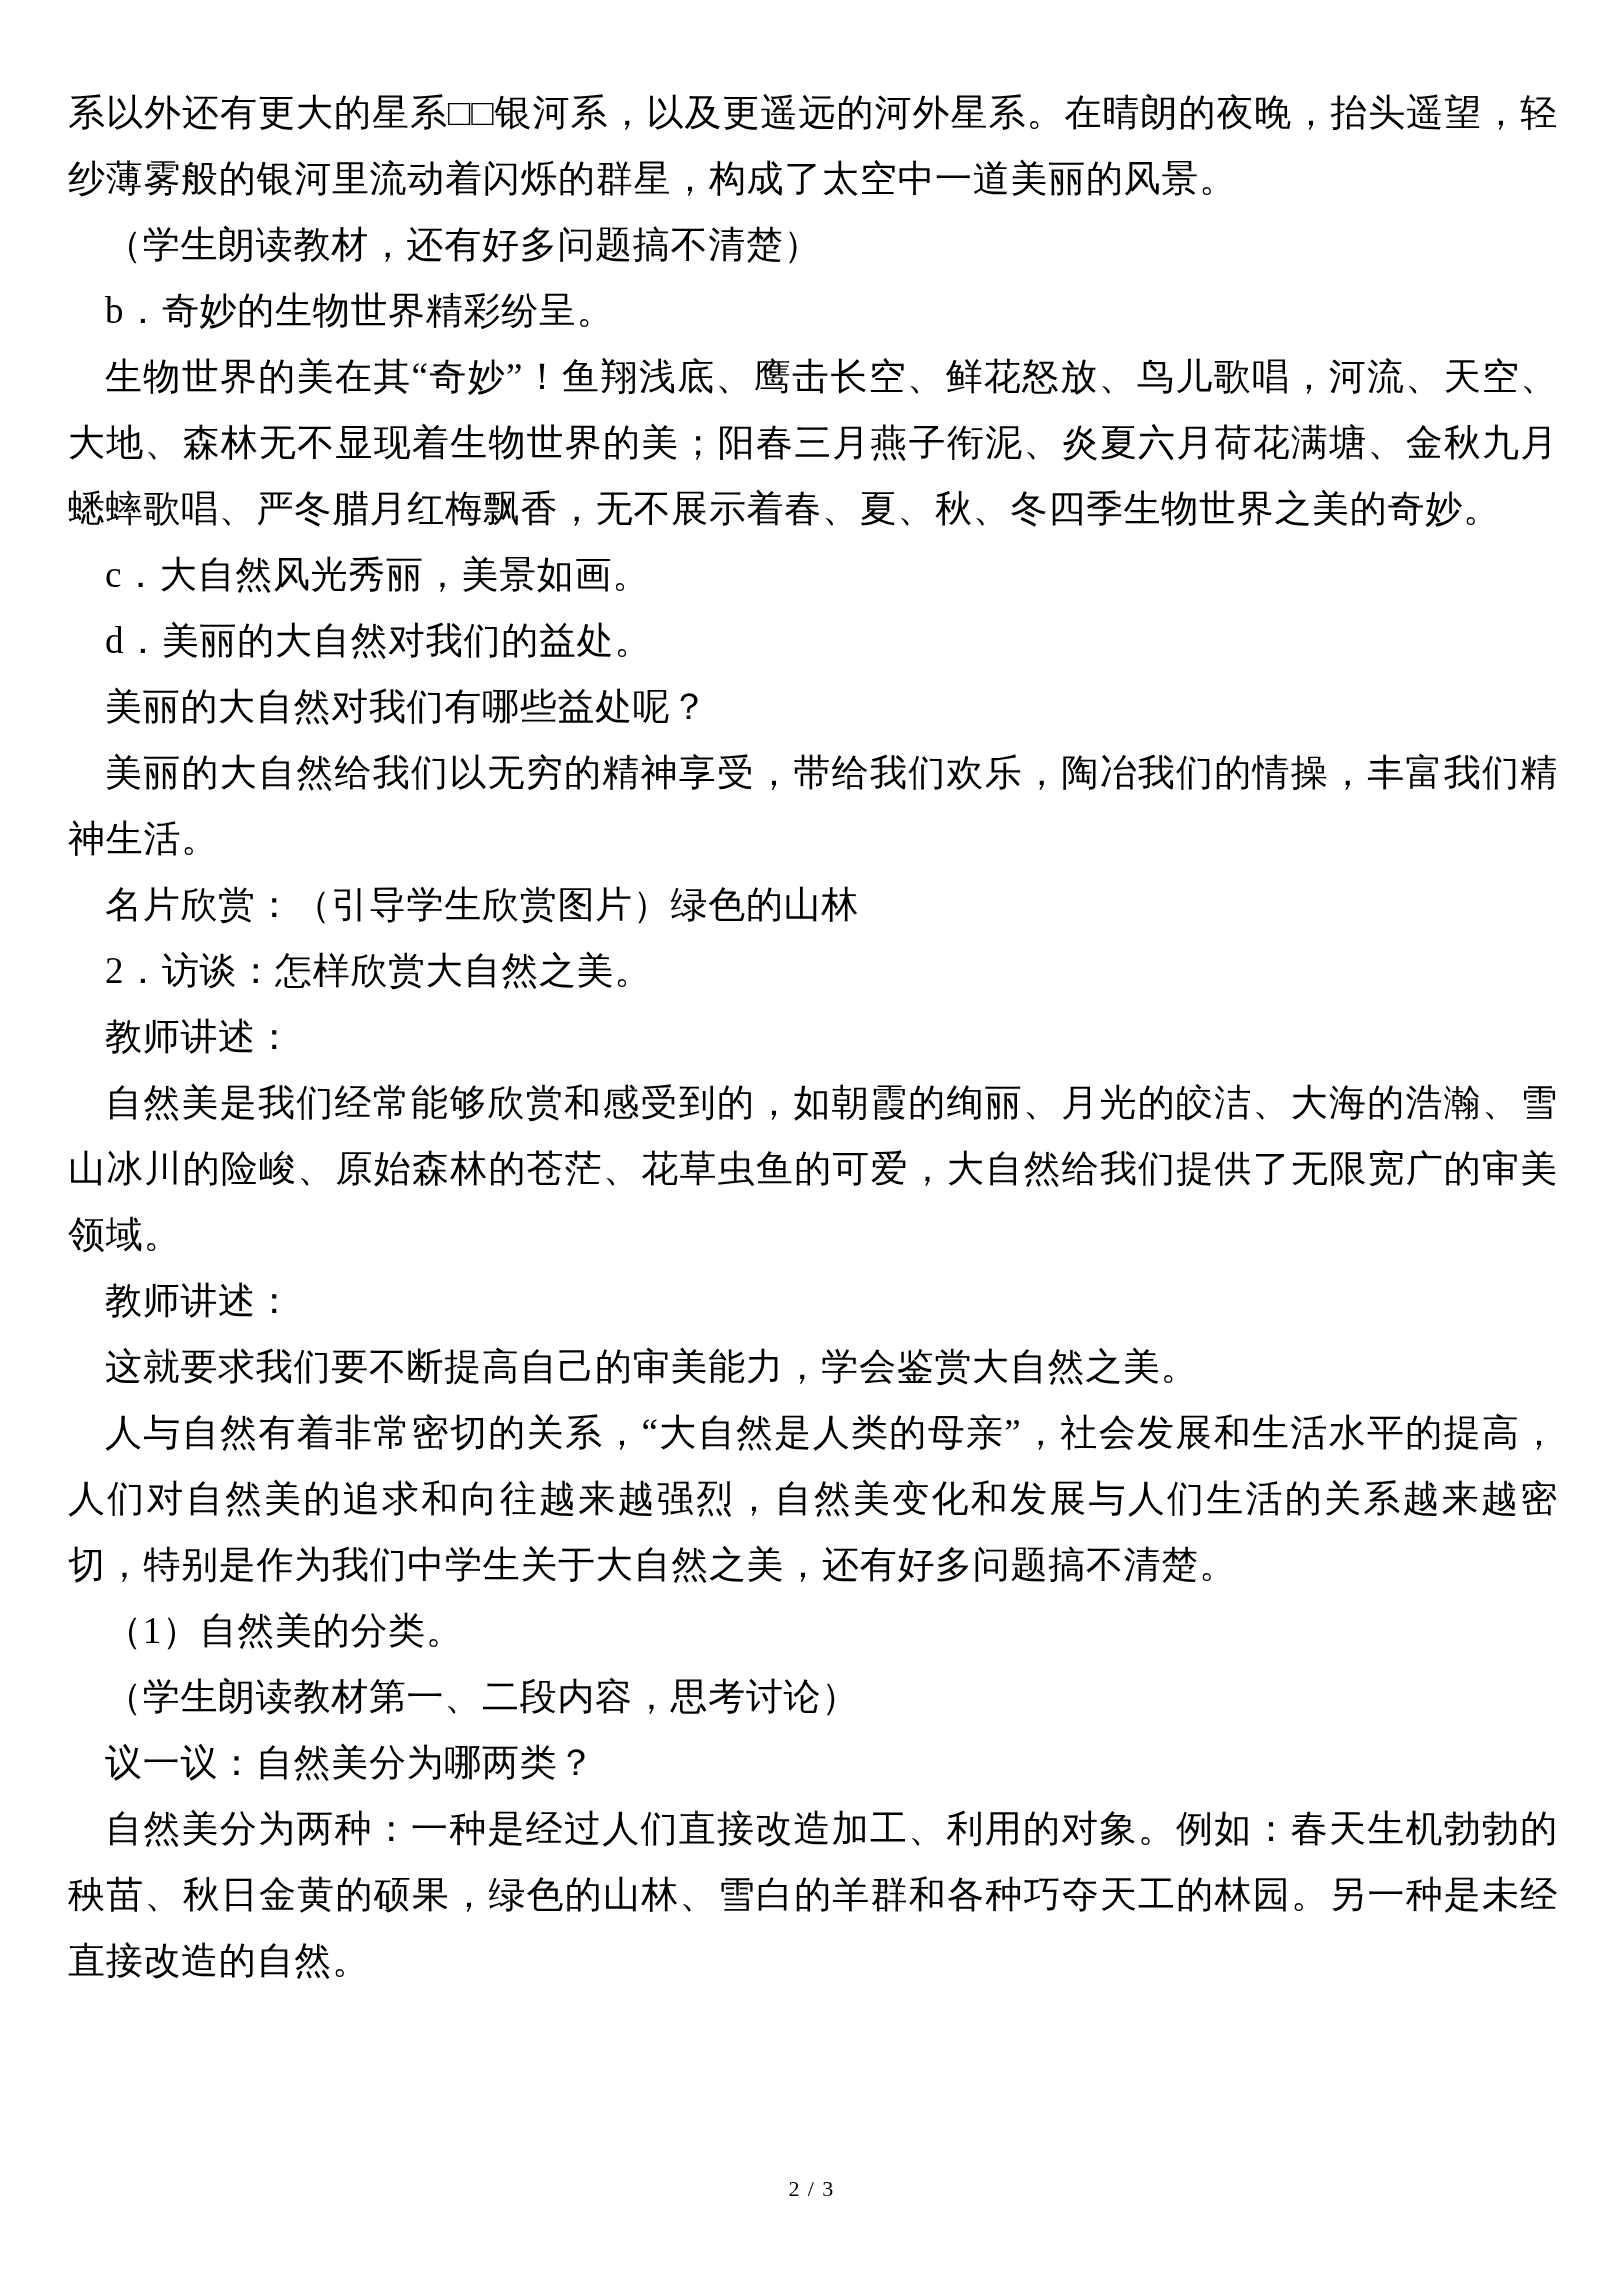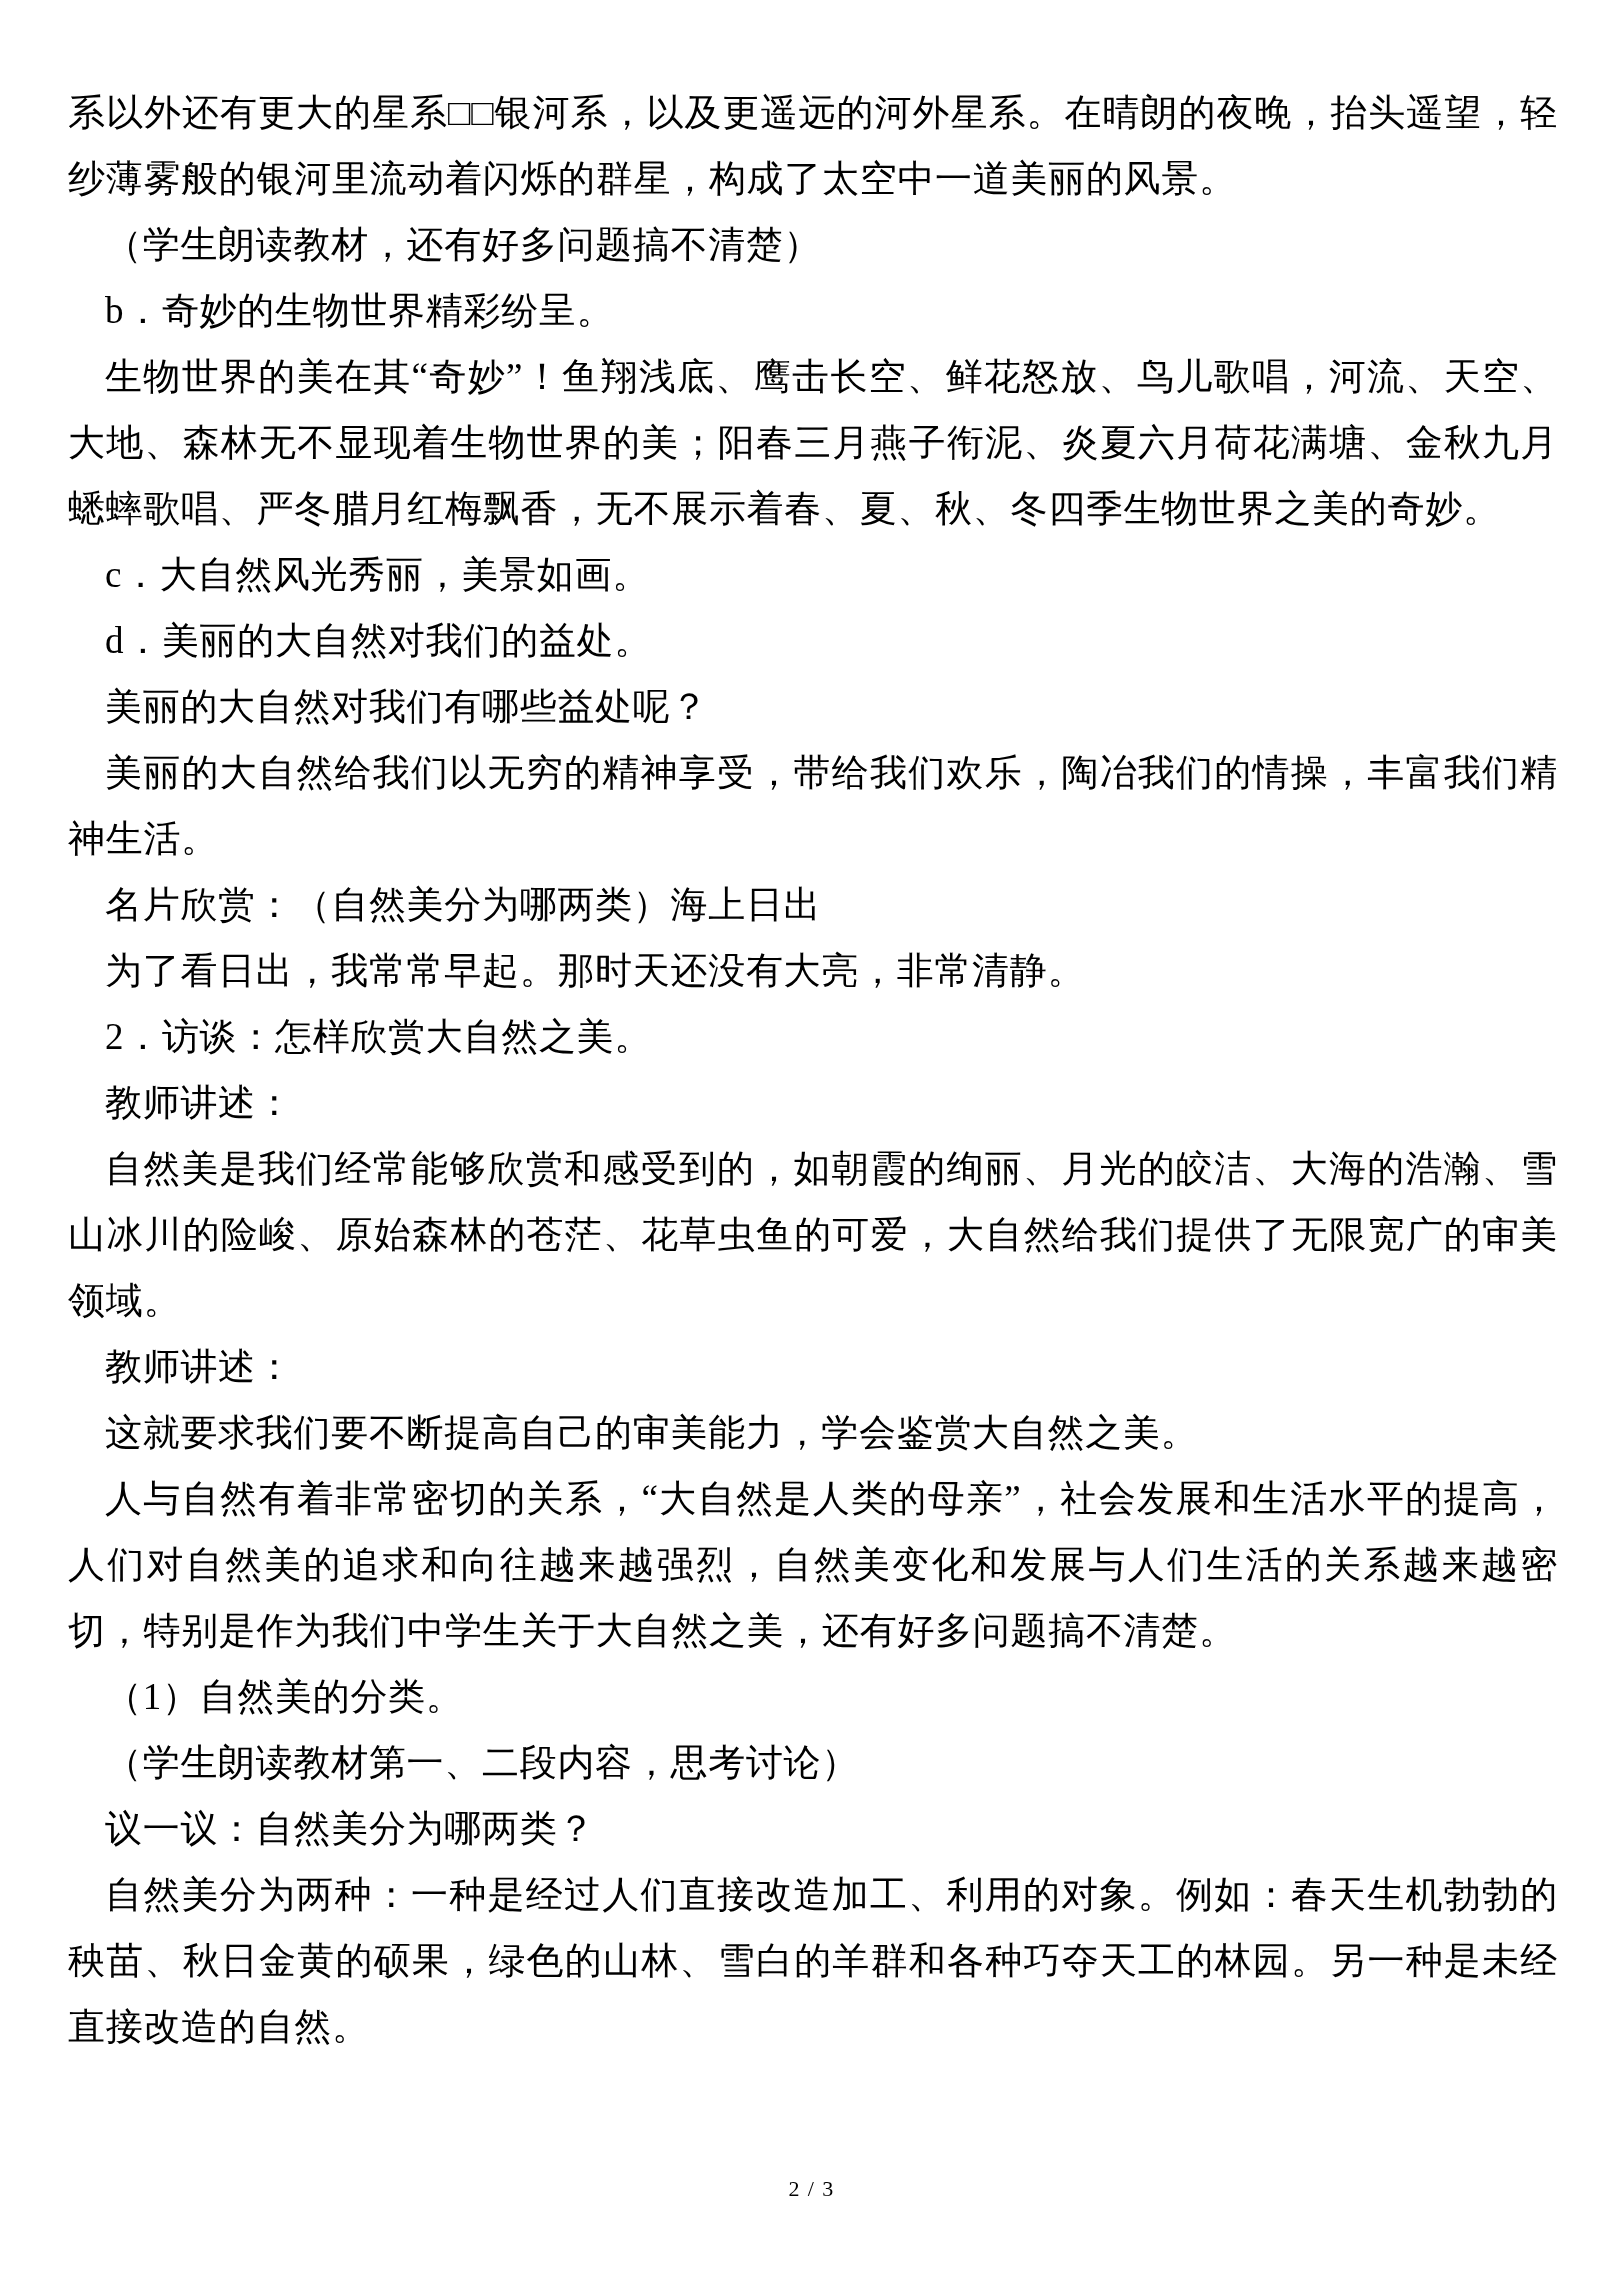--- a/index.html
+++ b/index.html
@@ -57,22 +57,21 @@
 <div class="page">
   <div class="content">
       <p class="para">系以外还有更大的星系□□银河系，以及更遥远的河外星系。在晴朗的夜晚，抬头遥望，轻纱薄雾般的银河里流动着闪烁的群星，构成了太空中一道美丽的风景。</p>
       <p class="para indent">（学生朗读教材，还有好多问题搞不清楚）</p>
       <p class="para indent">b．奇妙的生物世界精彩纷呈。</p>
       <p class="para indent">生物世界的美在其“奇妙”！鱼翔浅底、鹰击长空、鲜花怒放、鸟儿歌唱，河流、天空、大地、森林无不显现着生物世界的美；阳春三月燕子衔泥、炎夏六月荷花满塘、金秋九月蟋蟀歌唱、严冬腊月红梅飘香，无不展示着春、夏、秋、冬四季生物世界之美的奇妙。</p>
       <p class="para indent">c．大自然风光秀丽，美景如画。</p>
       <p class="para indent">d．美丽的大自然对我们的益处。</p>
       <p class="para indent">美丽的大自然对我们有哪些益处呢？</p>
       <p class="para indent">美丽的大自然给我们以无穷的精神享受，带给我们欢乐，陶冶我们的情操，丰富我们精神生活。</p>
-      <p class="para indent">名片欣赏：（自然美分为哪两类）海上日出</p>
-      <p class="para indent">为了看日出，我常常早起。那时天还没有大亮，非常清静。</p>
+      <p class="para indent">名片欣赏：（引导学生欣赏图片）绿色的山林</p>
       <p class="para indent">2．访谈：怎样欣赏大自然之美。</p>
       <p class="para indent">教师讲述：</p>
       <p class="para indent">自然美是我们经常能够欣赏和感受到的，如朝霞的绚丽、月光的皎洁、大海的浩瀚、雪山冰川的险峻、原始森林的苍茫、花草虫鱼的可爱，大自然给我们提供了无限宽广的审美领域。</p>
       <p class="para indent">教师讲述：</p>
       <p class="para indent">这就要求我们要不断提高自己的审美能力，学会鉴赏大自然之美。</p>
       <p class="para indent">人与自然有着非常密切的关系，“大自然是人类的母亲”，社会发展和生活水平的提高，人们对自然美的追求和向往越来越强烈，自然美变化和发展与人们生活的关系越来越密切，特别是作为我们中学生关于大自然之美，还有好多问题搞不清楚。</p>
       <p class="para indent">（1）自然美的分类。</p>
       <p class="para indent">（学生朗读教材第一、二段内容，思考讨论）</p>
       <p class="para indent">议一议：自然美分为哪两类？</p>
       <p class="para indent">自然美分为两种：一种是经过人们直接改造加工、利用的对象。例如：春天生机勃勃的秧苗、秋日金黄的硕果，绿色的山林、雪白的羊群和各种巧夺天工的林园。另一种是未经直接改造的自然。</p>

